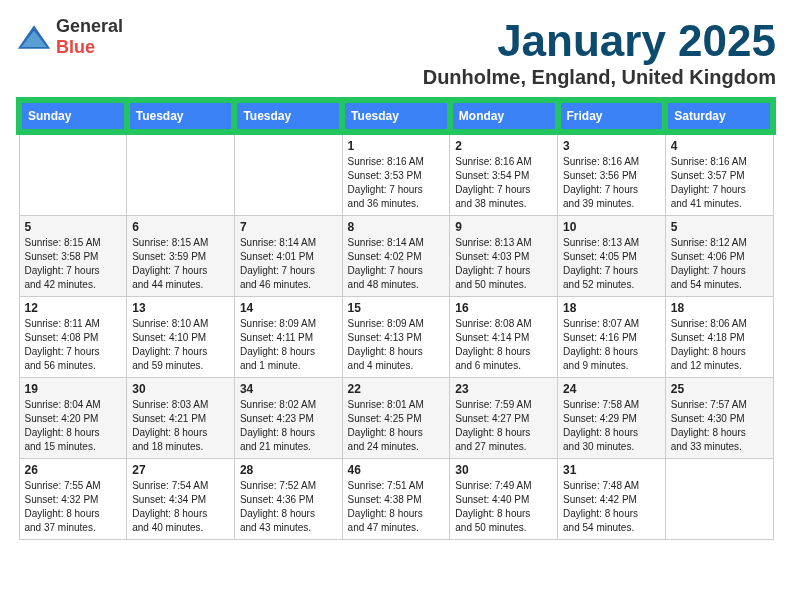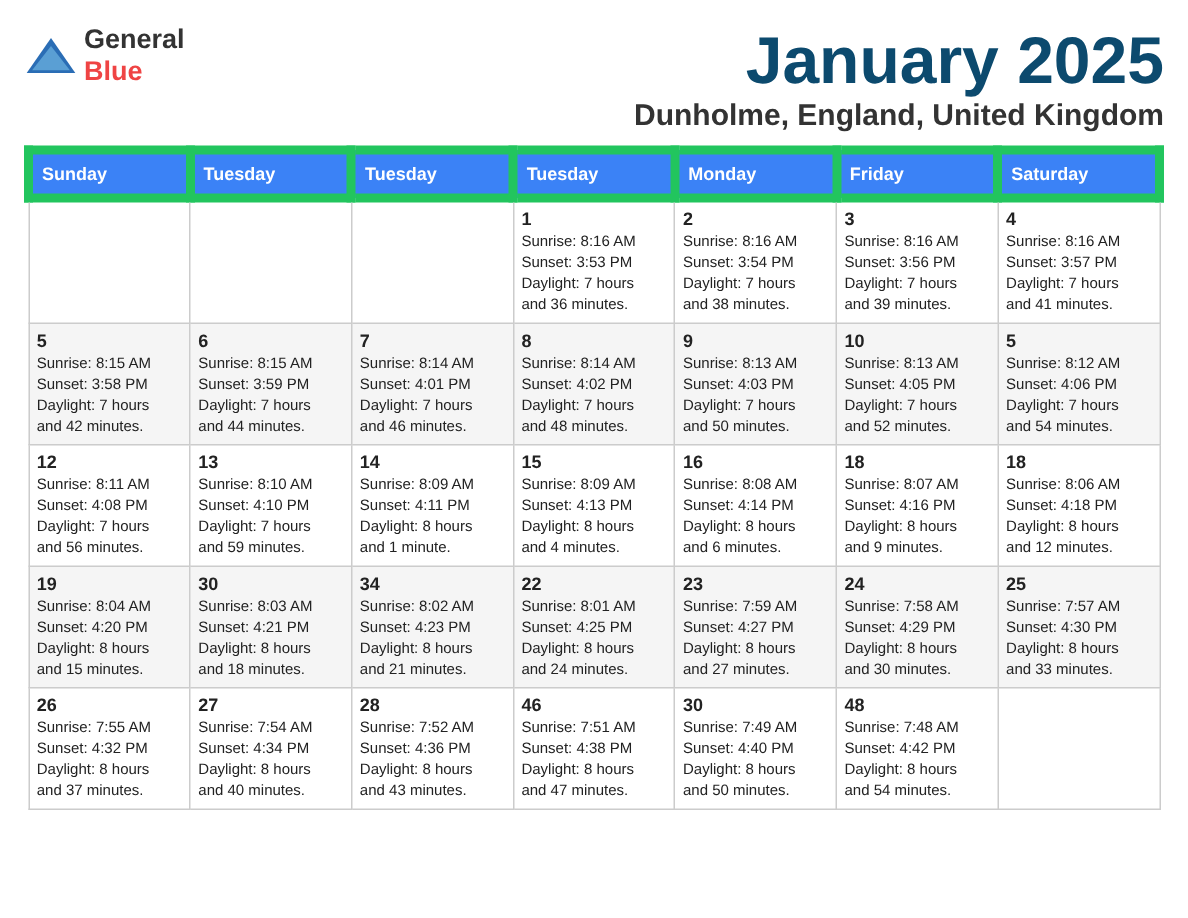--- a/index.html
+++ b/index.html
@@ -248,19 +248,19 @@
         </td>
         <td>
           <div class="day-num">46</div>
           <div class="day-info">Sunrise: 7:51 AM<br>Sunset: 4:38 PM<br>Daylight: 8 hours<br>and 47 minutes.</div>
         </td>
         <td>
           <div class="day-num">30</div>
           <div class="day-info">Sunrise: 7:49 AM<br>Sunset: 4:40 PM<br>Daylight: 8 hours<br>and 50 minutes.</div>
         </td>
         <td>
-          <div class="day-num">48</div>
+          <div class="day-num">31</div>
           <div class="day-info">Sunrise: 7:48 AM<br>Sunset: 4:42 PM<br>Daylight: 8 hours<br>and 54 minutes.</div>
         </td>
         <td class="empty-cell"></td>
       </tr>
     </tbody>
 </table>
 
 </body></html>

